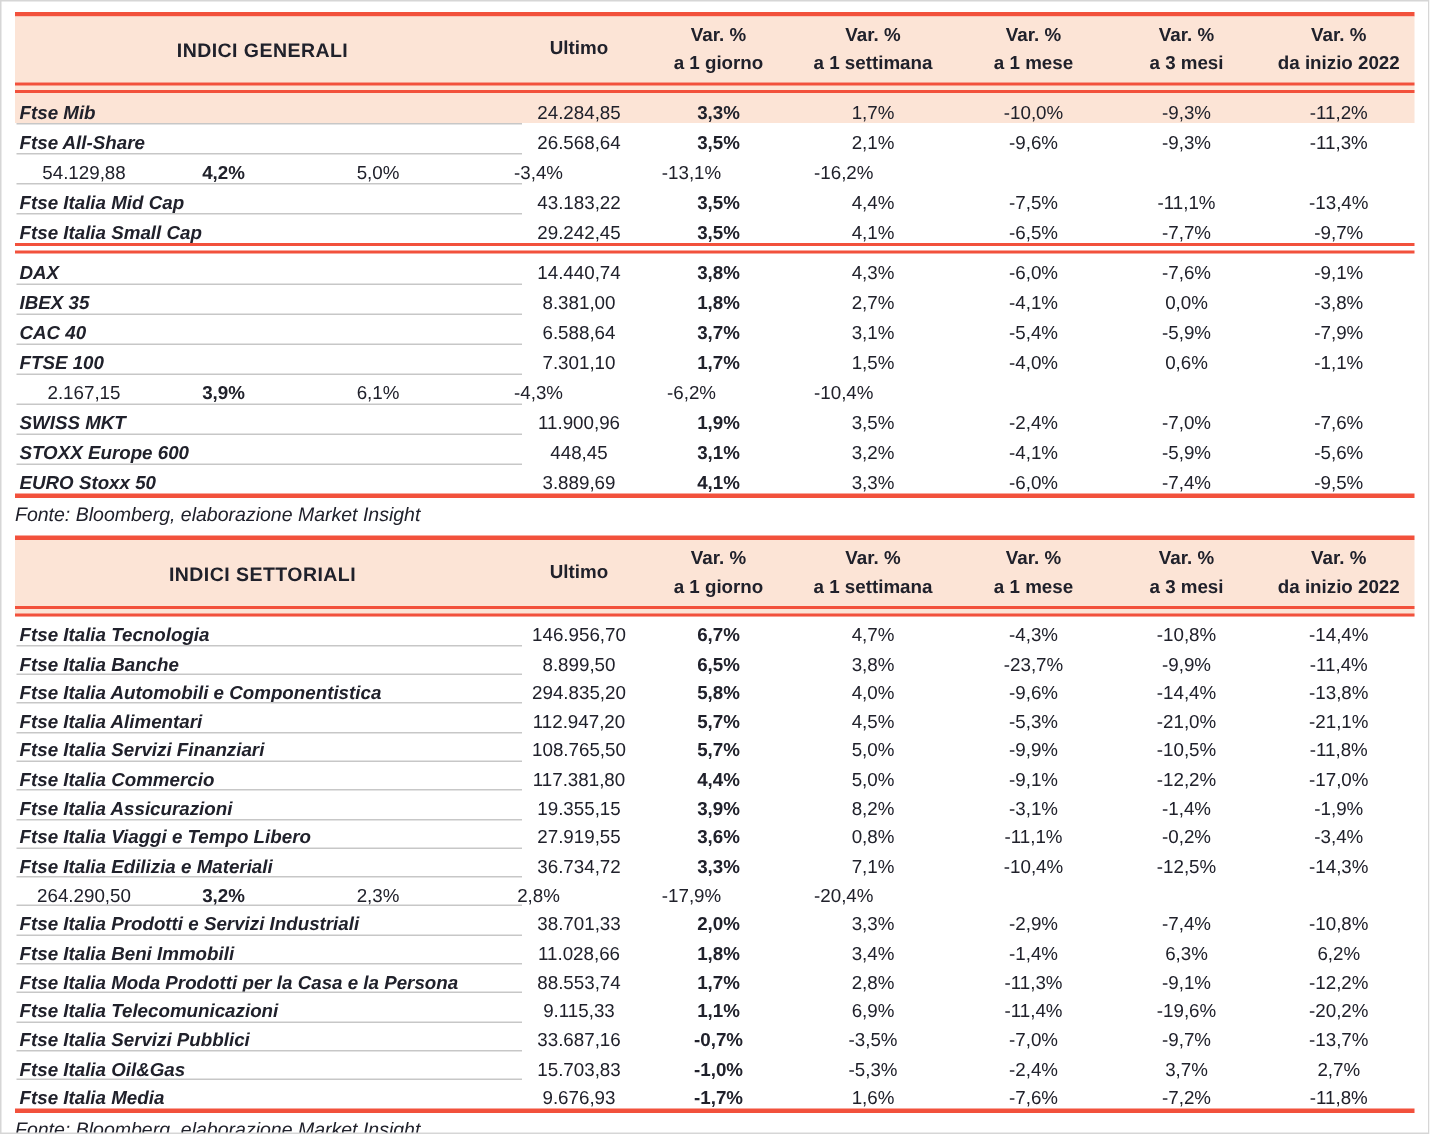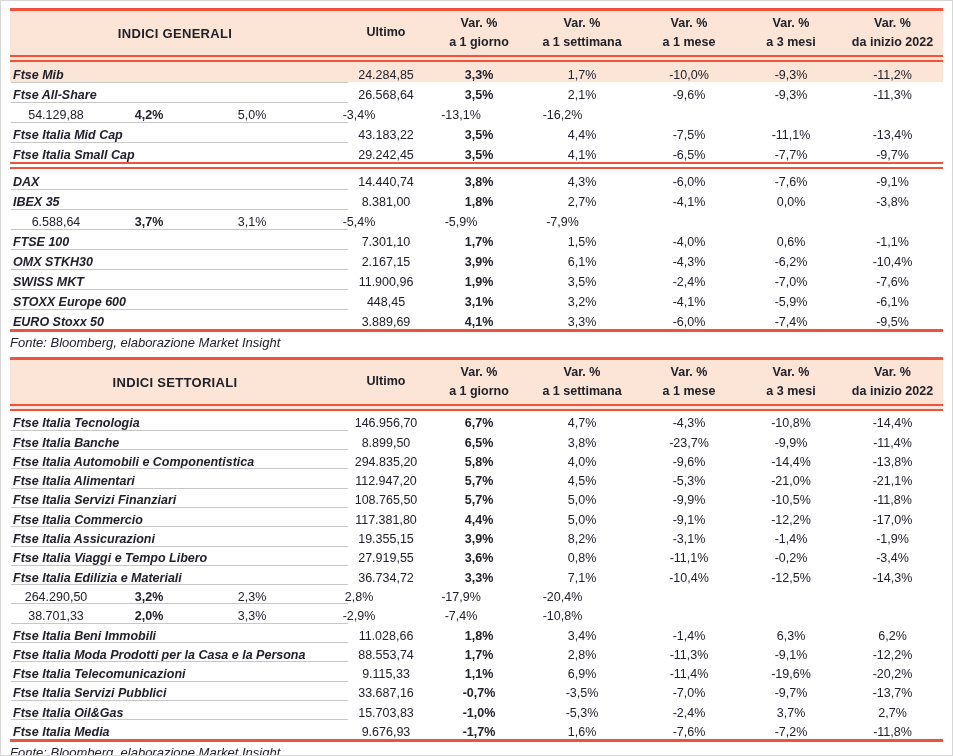--- a/index.html
+++ b/index.html
@@ -179,38 +179,38 @@
         <div class="row sep">
           <div class="cell w-label label">IBEX 35</div>
           <div class="cell w-c1 num">8.381,00</div>
           <div class="cell w-c2 num bold">1,8%</div>
           <div class="cell w-c3 num">2,7%</div>
           <div class="cell w-c4 num">-4,1%</div>
           <div class="cell w-c5 num">0,0%</div>
           <div class="cell w-c6 num">-3,8%</div>
         </div>
         <div class="row sep">
+          <div class="cell w-label label">CAC 40</div>
           <div class="cell w-c1 num">6.588,64</div>
           <div class="cell w-c2 num bold">3,7%</div>
           <div class="cell w-c3 num">3,1%</div>
           <div class="cell w-c4 num">-5,4%</div>
           <div class="cell w-c5 num">-5,9%</div>
           <div class="cell w-c6 num">-7,9%</div>
         </div>
         <div class="row sep">
           <div class="cell w-label label">FTSE 100</div>
           <div class="cell w-c1 num">7.301,10</div>
           <div class="cell w-c2 num bold">1,7%</div>
           <div class="cell w-c3 num">1,5%</div>
           <div class="cell w-c4 num">-4,0%</div>
           <div class="cell w-c5 num">0,6%</div>
           <div class="cell w-c6 num">-1,1%</div>
         </div>
         <div class="row sep">
-          <div class="cell w-label label">OMX STKH30</div>
           <div class="cell w-c1 num">2.167,15</div>
           <div class="cell w-c2 num bold">3,9%</div>
           <div class="cell w-c3 num">6,1%</div>
           <div class="cell w-c4 num">-4,3%</div>
           <div class="cell w-c5 num">-6,2%</div>
           <div class="cell w-c6 num">-10,4%</div>
         </div>
         <div class="row sep">
           <div class="cell w-label label">SWISS MKT</div>
           <div class="cell w-c1 num">11.900,96</div>
@@ -220,21 +220,21 @@
           <div class="cell w-c5 num">-7,0%</div>
           <div class="cell w-c6 num">-7,6%</div>
         </div>
         <div class="row sep">
           <div class="cell w-label label">STOXX Europe 600</div>
           <div class="cell w-c1 num">448,45</div>
           <div class="cell w-c2 num bold">3,1%</div>
           <div class="cell w-c3 num">3,2%</div>
           <div class="cell w-c4 num">-4,1%</div>
           <div class="cell w-c5 num">-5,9%</div>
-          <div class="cell w-c6 num">-6,1%</div>
+          <div class="cell w-c6 num">-5,6%</div>
         </div>
         <div class="row">
           <div class="cell w-label label">EURO Stoxx 50</div>
           <div class="cell w-c1 num">3.889,69</div>
           <div class="cell w-c2 num bold">4,1%</div>
           <div class="cell w-c3 num">3,3%</div>
           <div class="cell w-c4 num">-6,0%</div>
           <div class="cell w-c5 num">-7,4%</div>
           <div class="cell w-c6 num">-9,5%</div>
         </div>
@@ -356,20 +356,21 @@
         </div>
         <div class="row sep">
           <div class="cell w-c1 num">264.290,50</div>
           <div class="cell w-c2 num bold">3,2%</div>
           <div class="cell w-c3 num">2,3%</div>
           <div class="cell w-c4 num">2,8%</div>
           <div class="cell w-c5 num">-17,9%</div>
           <div class="cell w-c6 num">-20,4%</div>
         </div>
         <div class="row sep">
+          <div class="cell w-label label">Ftse Italia Prodotti e Servizi Industriali</div>
           <div class="cell w-c1 num">38.701,33</div>
           <div class="cell w-c2 num bold">2,0%</div>
           <div class="cell w-c3 num">3,3%</div>
           <div class="cell w-c4 num">-2,9%</div>
           <div class="cell w-c5 num">-7,4%</div>
           <div class="cell w-c6 num">-10,8%</div>
         </div>
         <div class="row sep">
           <div class="cell w-label label">Ftse Italia Beni Immobili</div>
           <div class="cell w-c1 num">11.028,66</div>

